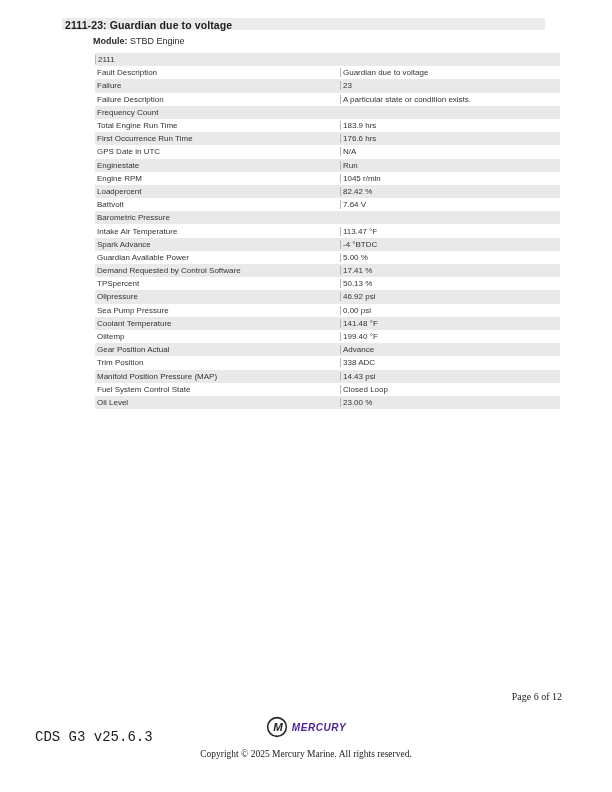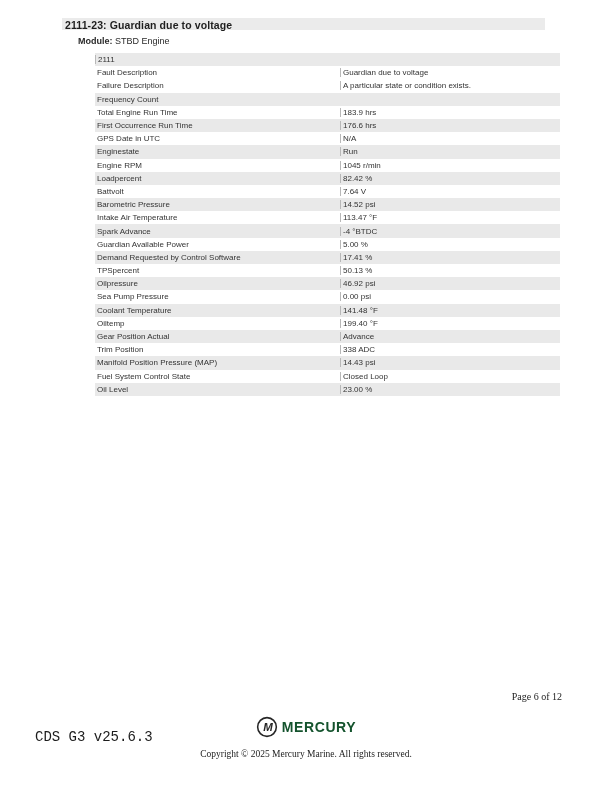--- a/index.html
+++ b/index.html
@@ -14,21 +14,21 @@
   .title-band{
     position:absolute;left:62px;top:18px;width:483px;height:12px;
     background:#ebebeb;
   }
   .report-title{
     position:absolute;left:65px;top:19px;
     font-size:10.5px;font-weight:bold;color:#1e1e1e;
     letter-spacing:0.1px;white-space:nowrap;
   }
   .module-line{
-    position:absolute;left:78px;top:36px;
+    position:absolute;left:93px;top:36px;
     font-size:9px;color:#2a2a2a;white-space:nowrap;
   }
   .module-line .mod-label{font-weight:bold;}
   .fault-table{
     position:absolute;left:95px;top:53px;width:465px;
   }
   .trow{
     display:flex;align-items:center;
     height:13.2px;
     font-size:8px;color:#333;
@@ -53,22 +53,22 @@
   .footer-page{
     position:absolute;right:50px;top:691px;
     font-family:"Liberation Serif","DejaVu Serif",serif;
     font-size:10px;color:#1c1c1c;
   }
   .footer-brand{
     position:absolute;left:0;right:0;top:716px;
     display:flex;justify-content:center;align-items:center;gap:4px;
   }
   .brand-text{
-    font-size:14px;font-weight:bold;
-    color:#14532d;letter-spacing:0.6px;
+    font-size:10px;font-weight:bold;font-style:italic;
+    color:#4c1d95;letter-spacing:0.6px;
   }
   .footer-copyright{
     position:absolute;left:0;right:0;top:749px;
     text-align:center;
     font-family:"Liberation Serif","DejaVu Serif",serif;
     font-size:9.5px;color:#1c1c1c;
   }
   .logo-svg{display:block;}
 </style>
 </head>
@@ -83,20 +83,24 @@
 </div>
 
 <div class="fault-table">
     <div class="trow striped">
       <div class="tvalue">2111</div>
     </div>
     <div class="trow">
       <div class="tlabel">Fault Description</div>
       <div class="tvalue">Guardian due to voltage</div>
     </div>
+    <div class="trow striped">
+      <div class="tlabel">Failure</div>
+      <div class="tvalue">23</div>
+    </div>
     <div class="trow">
       <div class="tlabel">Failure Description</div>
       <div class="tvalue">A particular state or condition exists.</div>
     </div>
     <div class="trow striped">
       <div class="tlabel">Frequency Count</div>
     </div>
     <div class="trow">
       <div class="tlabel">Total Engine Run Time</div>
       <div class="tvalue">183.9 hrs</div>
@@ -120,21 +124,20 @@
     <div class="trow striped">
       <div class="tlabel">Loadpercent</div>
       <div class="tvalue">82.42 %</div>
     </div>
     <div class="trow">
       <div class="tlabel">Battvolt</div>
       <div class="tvalue">7.64 V</div>
     </div>
     <div class="trow striped">
       <div class="tlabel">Barometric Pressure</div>
-      <div class="tvalue">14.52 psi</div>
     </div>
     <div class="trow">
       <div class="tlabel">Intake Air Temperature</div>
       <div class="tvalue">113.47 °F</div>
     </div>
     <div class="trow striped">
       <div class="tlabel">Spark Advance</div>
       <div class="tvalue">-4 °BTDC</div>
     </div>
     <div class="trow">

